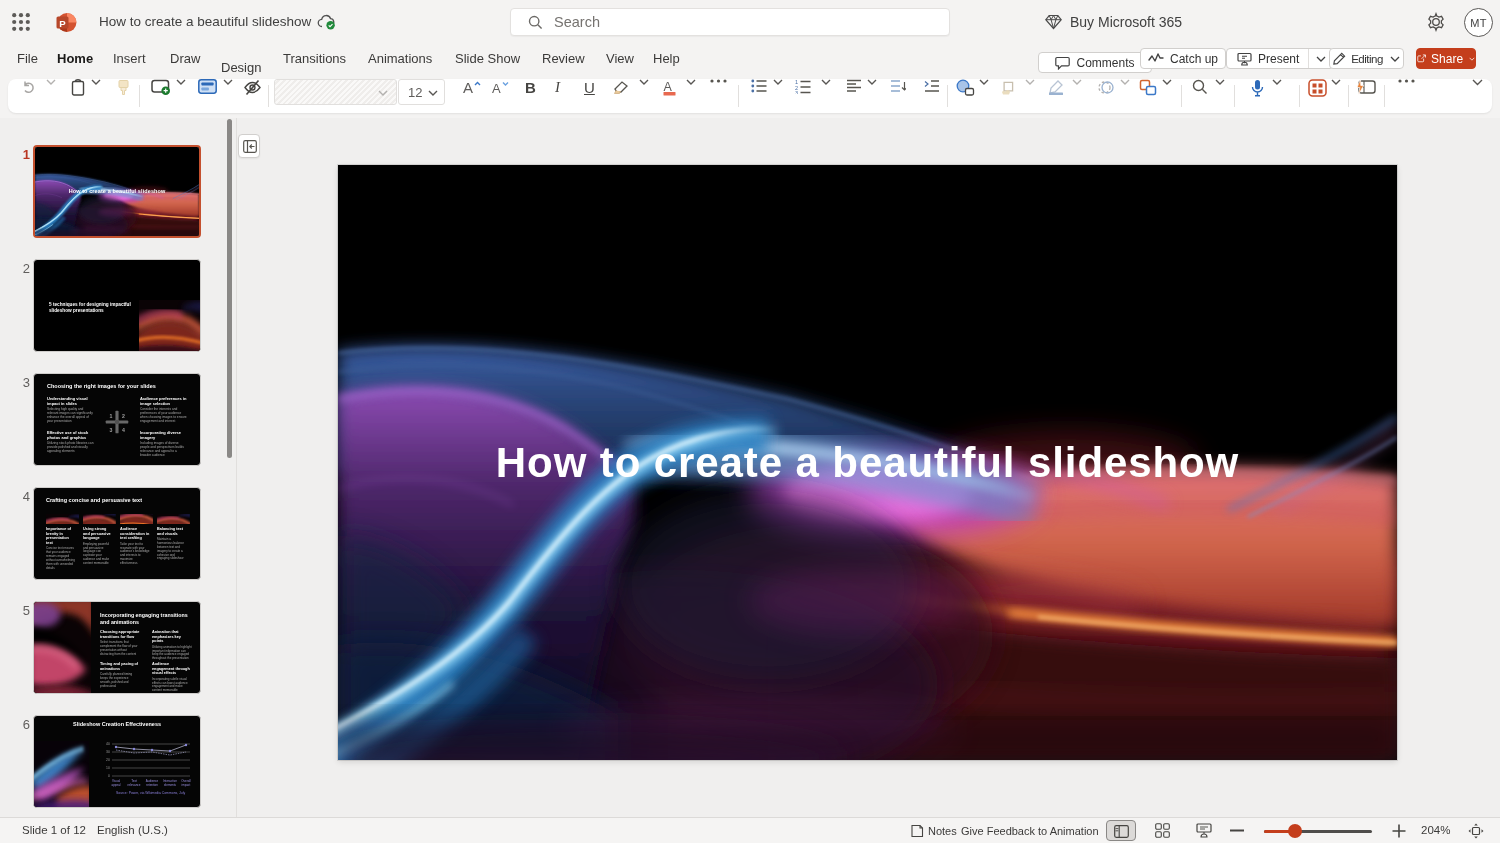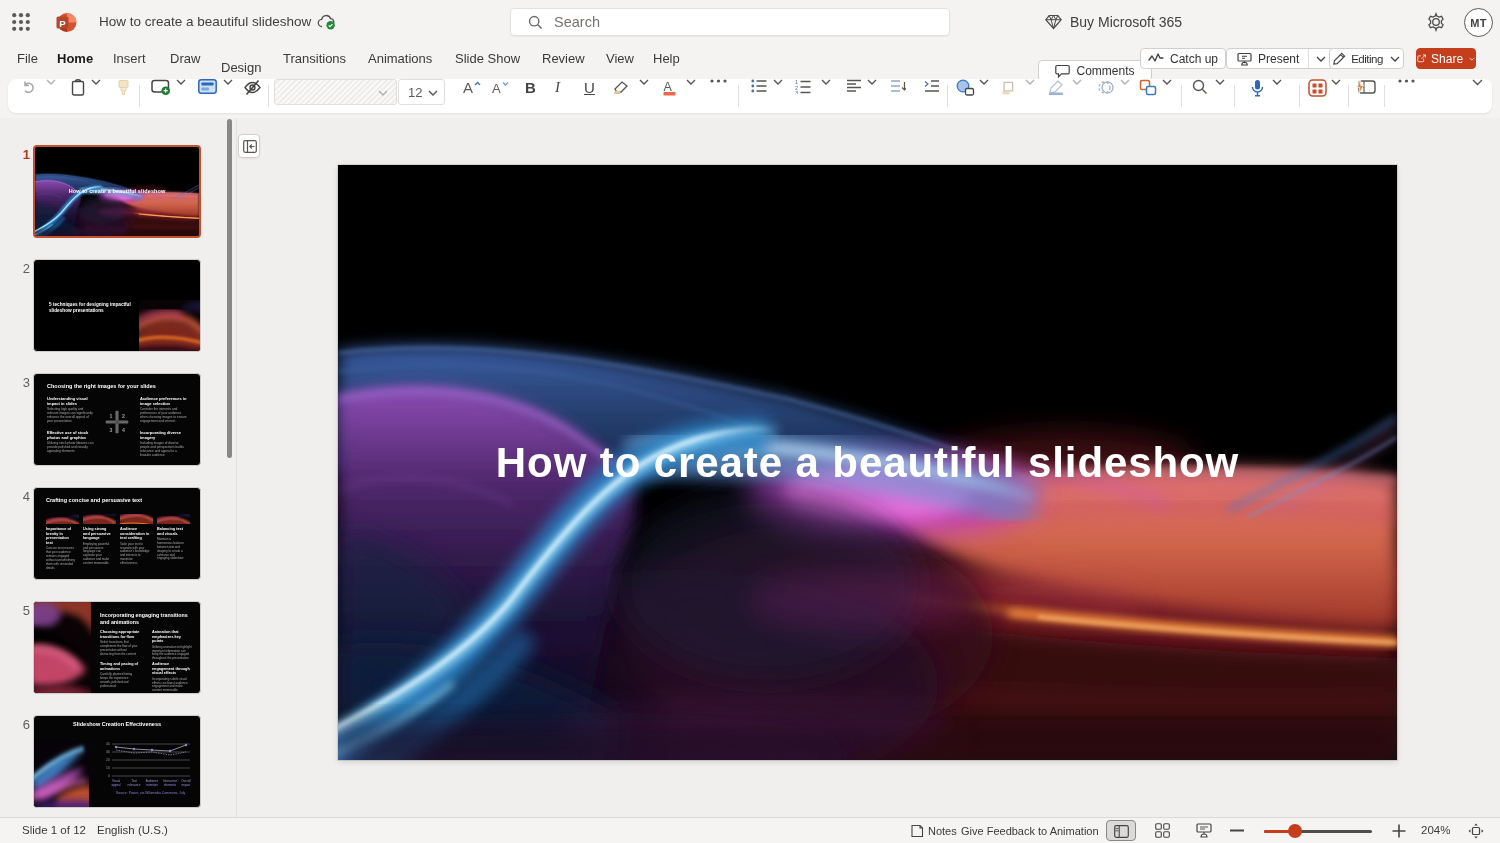--- a/index.html
+++ b/index.html
@@ -61,38 +61,38 @@
   <svg style="position:absolute;left:1045px;top:14px" width="17" height="16" viewBox="0 0 17 16">
     <path d="M4.2,1.5 h8.6 l3.4,4.2 l-7.7,8.8 l-7.7,-8.8 Z" fill="none" stroke="#4a4a4a" stroke-width="1.2"></path>
     <path d="M1,5.7 h15 M4.2,1.5 l1.9,4.2 l2.4,-4.2 l2.4,4.2 l1.9,-4.2 M6.1,5.7 l2.4,8.8 l2.4,-8.8" fill="none" stroke="#4a4a4a" stroke-width="1"></path>
   </svg>
   <div style="position:absolute;left:1070px;top:14px;font-size:14px;color:#404040">Buy Microsoft 365</div>
 
   <svg style="position:absolute;left:1426px;top:12px" width="20" height="20" viewBox="0 0 20 20">
     <path fill="none" stroke="#4e4c4a" stroke-width="1.3" d="M10,6.7 a3.3,3.3 0 1 0 0,6.6 a3.3,3.3 0 1 0 0,-6.6 M10,1.8 l0.9,2.4 a6,6 0 0 1 2.1,0.9 l2.5,-0.8 l1.6,2.8 l-1.8,1.8 a6,6 0 0 1 0,2.2 l1.8,1.8 l-1.6,2.8 l-2.5,-0.8 a6,6 0 0 1 -2.1,0.9 l-0.9,2.4 h-0 l-0.9,-2.4 a6,6 0 0 1 -2.1,-0.9 l-2.5,0.8 l-1.6,-2.8 l1.8,-1.8 a6,6 0 0 1 0,-2.2 l-1.8,-1.8 l1.6,-2.8 l2.5,0.8 a6,6 0 0 1 2.1,-0.9 Z"></path>
   </svg>
 
-  <div style="position:absolute;left:1464px;top:8px;width:29px;height:29px;border-radius:50%;background:#fff;border:1.6px solid #5a5856;display:flex;align-items:center;justify-content:center;font-size:11px;color:#424242;font-weight:bold;letter-spacing:0.3px">MT</div>
+  <div style="position:absolute;left:1464px;top:8px;width:29px;height:29px;border-radius:50%;background:#fff;border:1.6px solid #5a5856;display:flex;align-items:center;justify-content:center;font-size:11px;color:#424242;font-weight:normal;letter-spacing:0.3px">MT</div>
 </div>
 <div id="menubar">
   <div>
     <span class="mtab" style="position:absolute;left:17px;top:7px">File</span>
     <span class="mtab" style="position:absolute;left:57px;top:7px;font-weight:bold;color:#1b1a19">Home</span>
     <span class="mtab" style="position:absolute;left:113px;top:7px">Insert</span>
     <span class="mtab" style="position:absolute;left:170px;top:7px">Draw</span>
     <span class="mtab" style="position:absolute;left:221px;top:16px">Design</span>
     <span class="mtab" style="position:absolute;left:283px;top:7px">Transitions</span>
     <span class="mtab" style="position:absolute;left:368px;top:7px">Animations</span>
     <span class="mtab" style="position:absolute;left:455px;top:7px">Slide Show</span>
     <span class="mtab" style="position:absolute;left:542px;top:7px">Review</span>
     <span class="mtab" style="position:absolute;left:606px;top:7px">View</span>
     <span class="mtab" style="position:absolute;left:653px;top:7px">Help</span>
   </div>
 
-  <div class="btn" style="position:absolute;left:1038px;top:16px;width:114px;justify-content:center">
+  <div class="btn" style="position:absolute;left:1038px;top:8px;width:114px;justify-content:center">
     <svg width="15" height="14" viewBox="0 0 15 14" style="margin-right:6px">
         <path d="M2,1.5 h11 a1.2,1.2 0 0 1 1.2,1.2 v6 a1.2,1.2 0 0 1 -1.2,1.2 h-6.5 l-3,3 v-3 h-1.5 a1.2,1.2 0 0 1 -1.2,-1.2 v-6 a1.2,1.2 0 0 1 1.2,-1.2 Z" fill="none" stroke="#424242" stroke-width="1.2"></path>
       </svg>
     Comments
   </div>
   <div class="btn" style="position:absolute;left:1140px;top:4px;width:86px;justify-content:center">
     <svg width="16" height="12" viewBox="0 0 16 12" style="margin-right:6px">
         <path d="M1,7 l3,-4 l3,5 l3,-7 l2,4 h3" fill="none" stroke="#424242" stroke-width="1.4" stroke-linejoin="round" stroke-linecap="round"></path>
       </svg>
     Catch up

